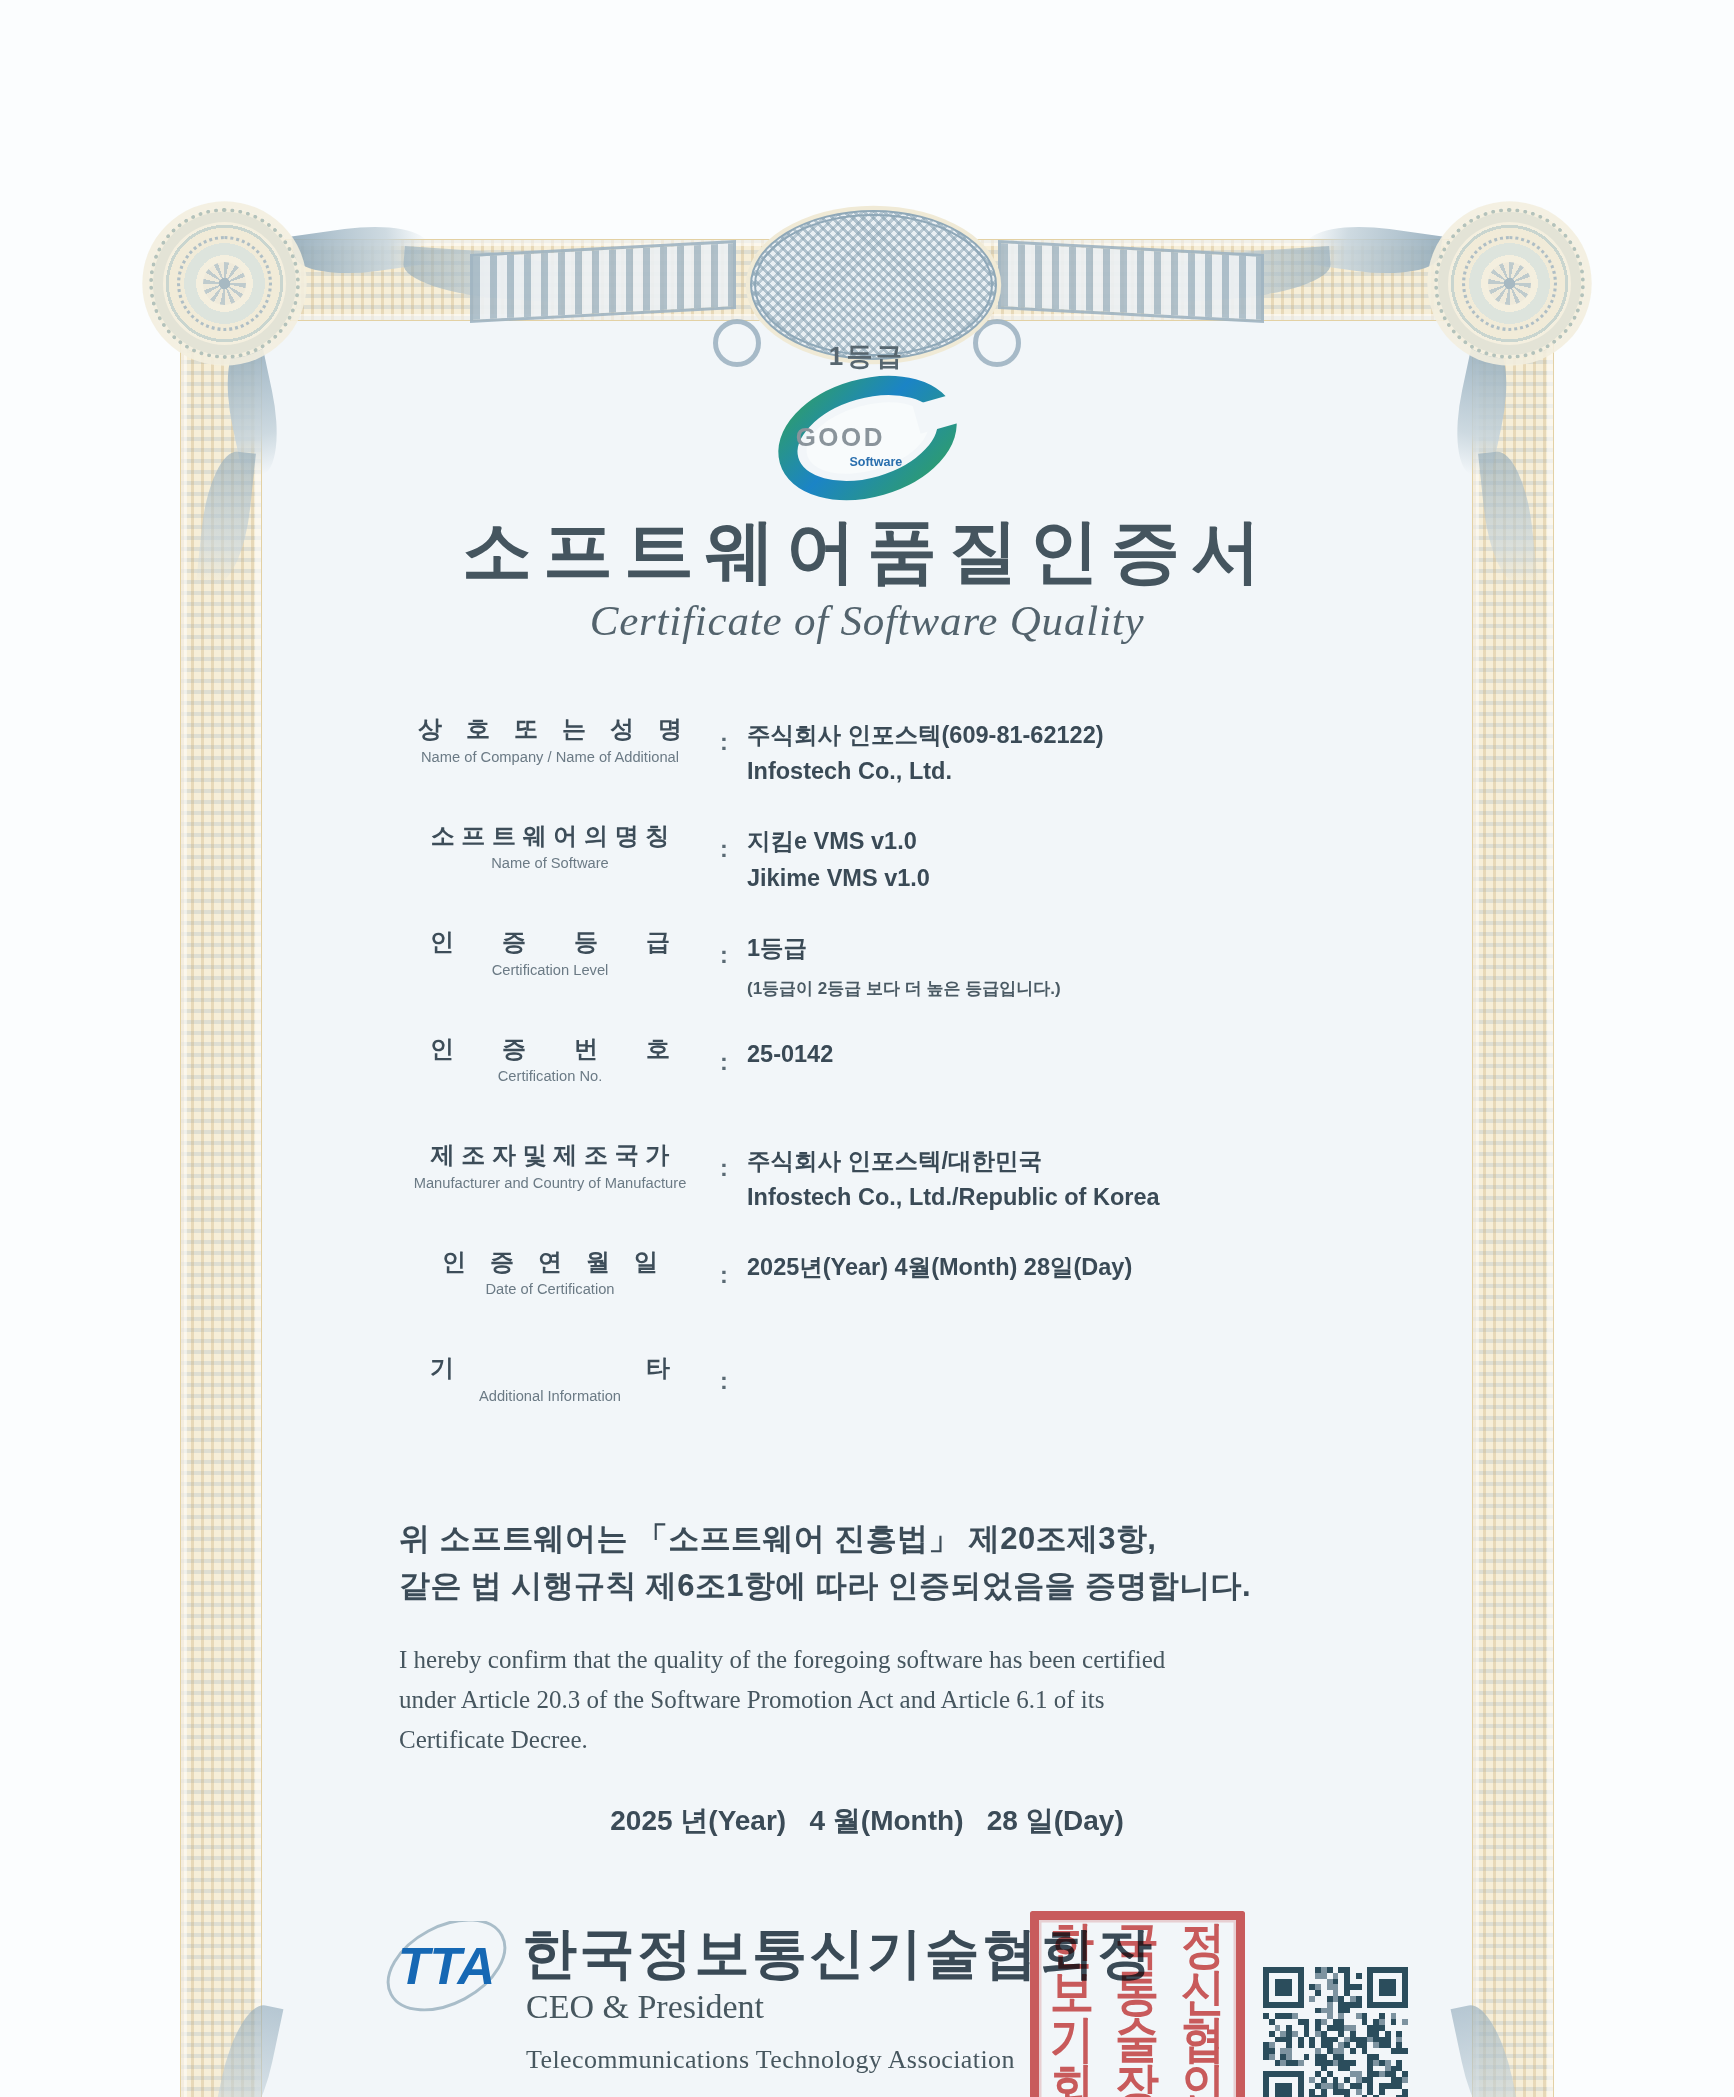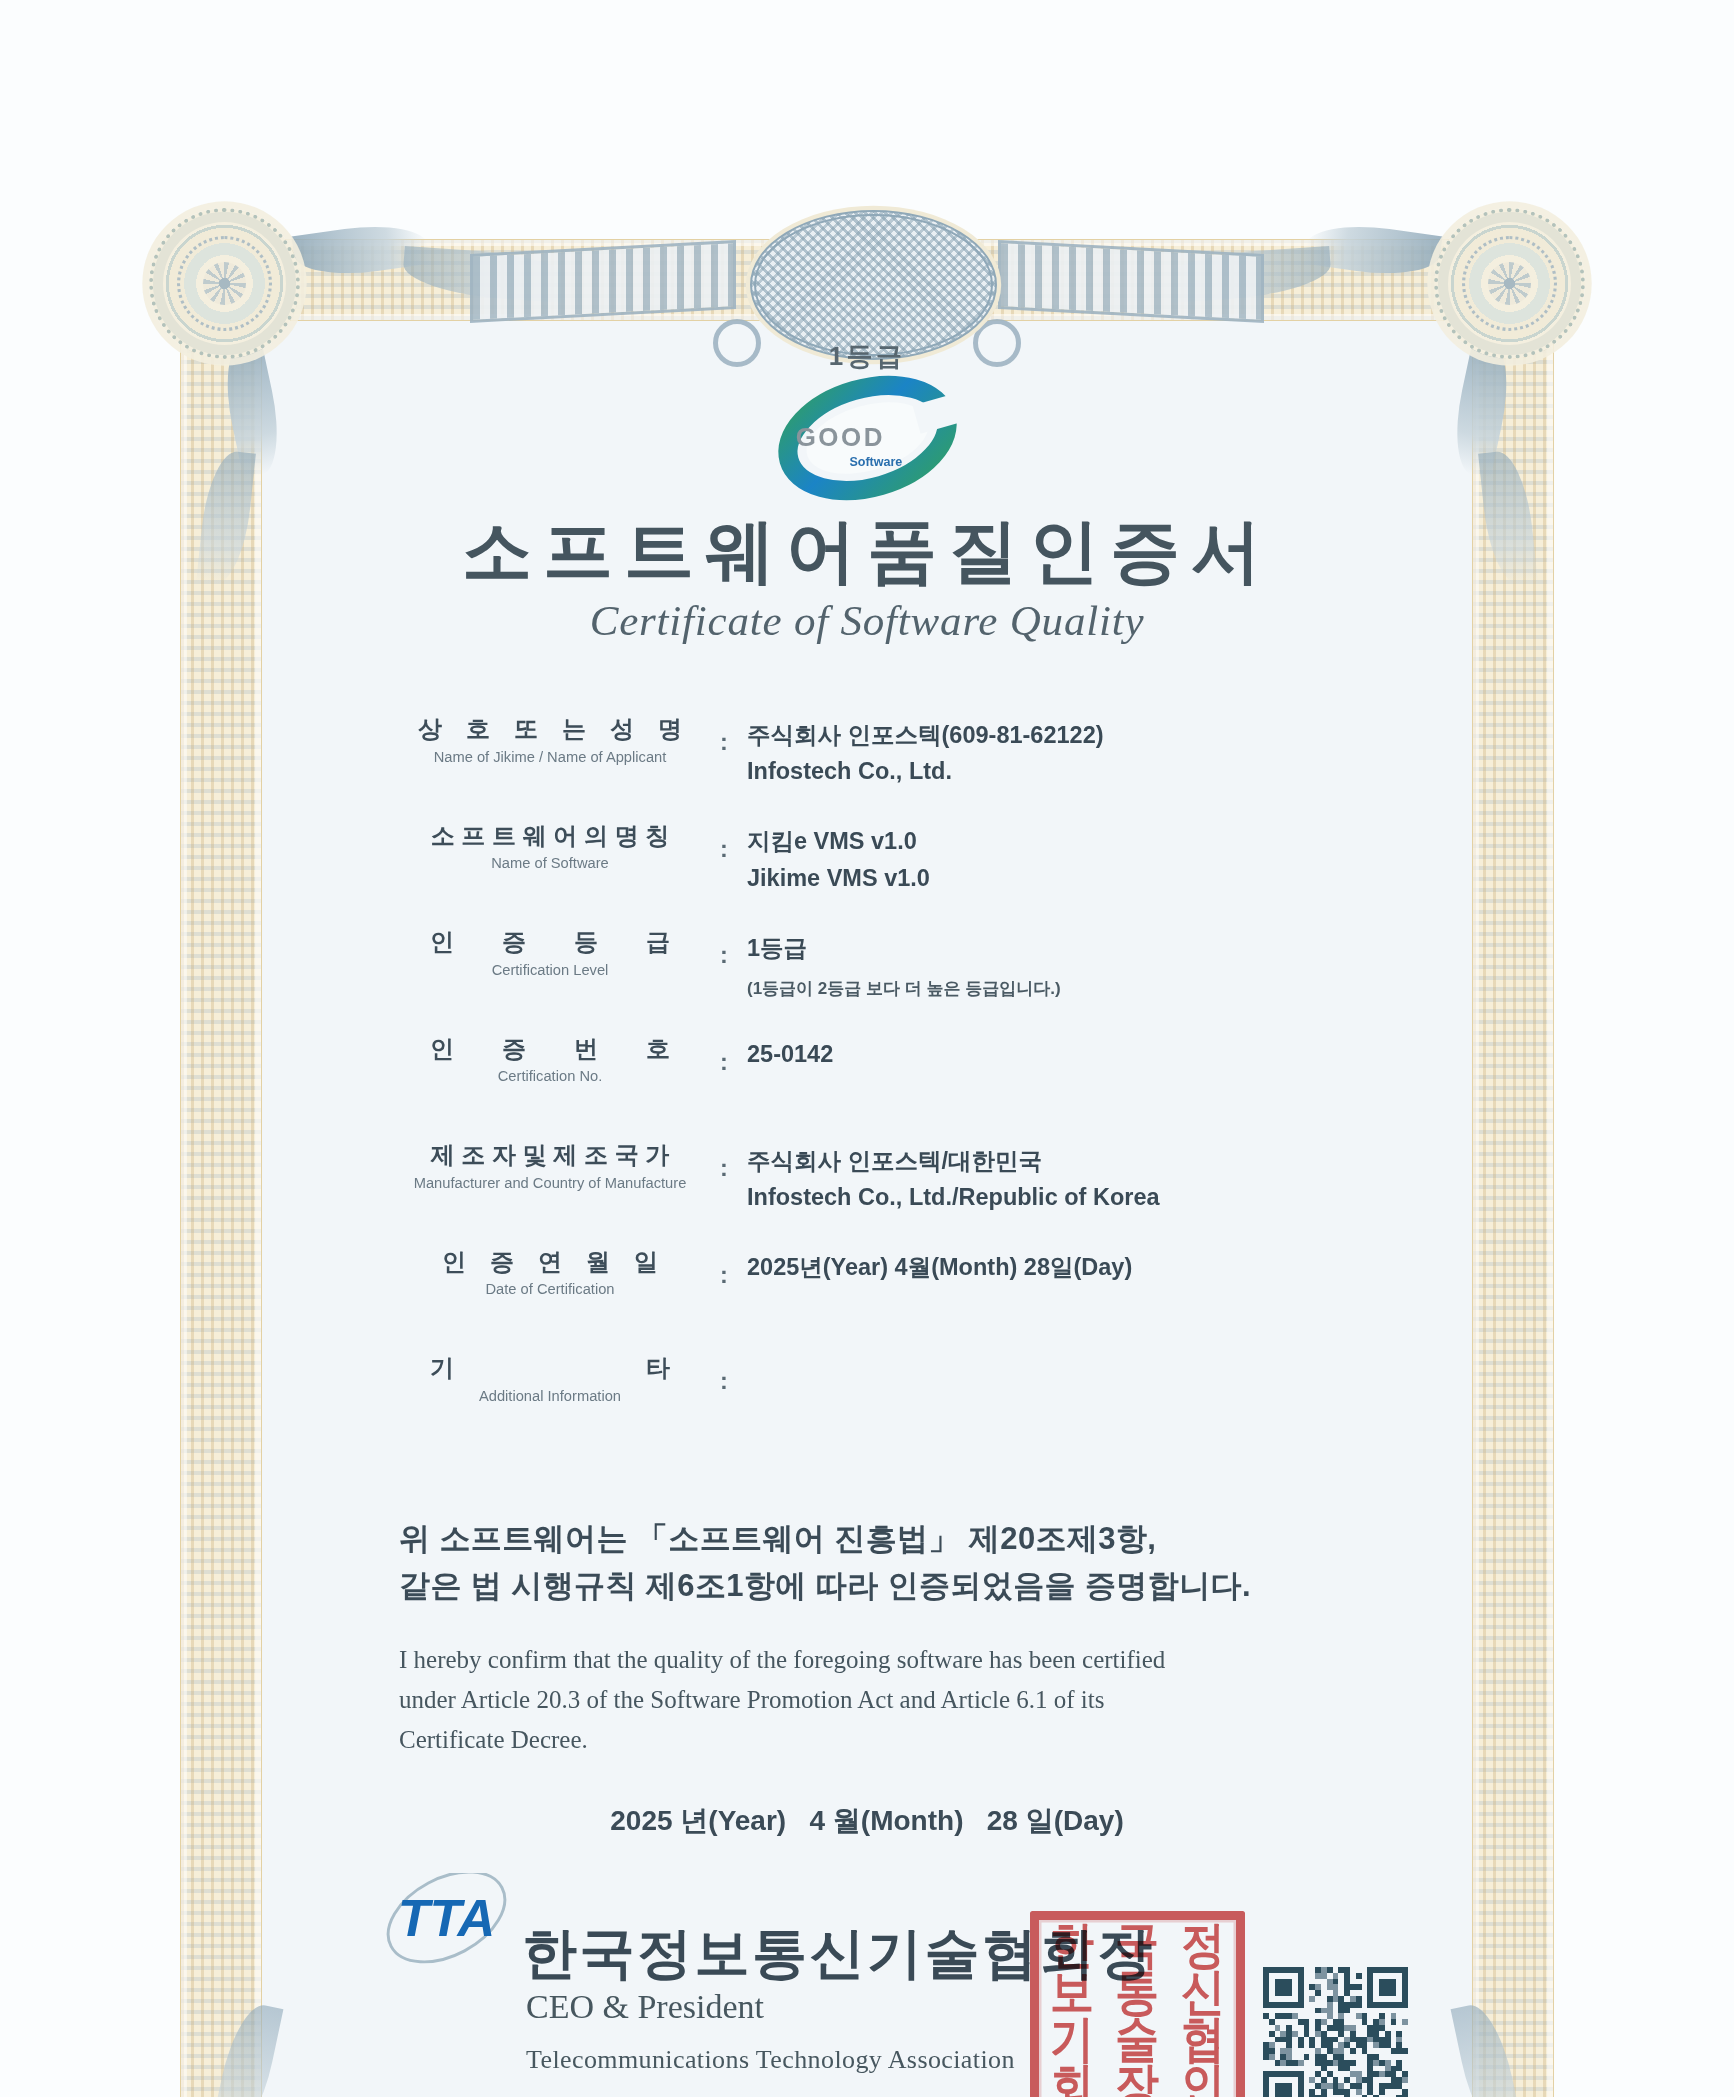--- a/index.html
+++ b/index.html
@@ -118,21 +118,21 @@
     position:absolute;left:399px;top:1640px;width:1049px;
     font-family:"Liberation Serif","DejaVu Serif",serif;
     font-size:25px;color:#46565f;line-height:1.6;
   }
   .date-line{
     position:absolute;left:0;right:0;top:1802px;text-align:center;
     font-size:28px;font-weight:700;color:#3b4b57;white-space:pre;
   }
 
   
-  .tta-logo{position:absolute;left:375px;top:1873px;width:143px;height:92px;}
+  .tta-logo{position:absolute;left:375px;top:1921px;width:143px;height:92px;}
   .org-kr{
     position:absolute;left:522px;top:1917px;
     font-size:55px;font-weight:800;color:#3a4a56;letter-spacing:2.5px;white-space:pre;
   }
   .org-ceo{
     position:absolute;left:526px;top:1988px;
     font-family:"Liberation Serif","DejaVu Serif",serif;
     font-size:34px;color:#47575f;
   }
   .org-en{
@@ -210,21 +210,21 @@
     </svg>
   </div>
 
   <div class="cert-title">소프트웨어품질인증서</div>
   <div class="cert-subtitle">Certificate of Software Quality</div>
 
   <div class="fields" id="fields">
     <div class="field-row">
       <div class="f-labels">
         <div class="f-label">상　호　또　는　성　명</div>
-        <div class="f-sublabel">Name of Jikime / Name of Applicant</div>
+        <div class="f-sublabel">Name of Company / Name of Additional</div>
       </div>
       <div class="f-colon">:</div>
       <div class="f-values">
           <div class="f-value-line">주식회사 인포스텍(609-81-62122)</div>
           <div class="f-value-line">Infostech Co., Ltd.</div>
         </div>
     </div>
 
     <div class="field-row">
       <div class="f-labels">

